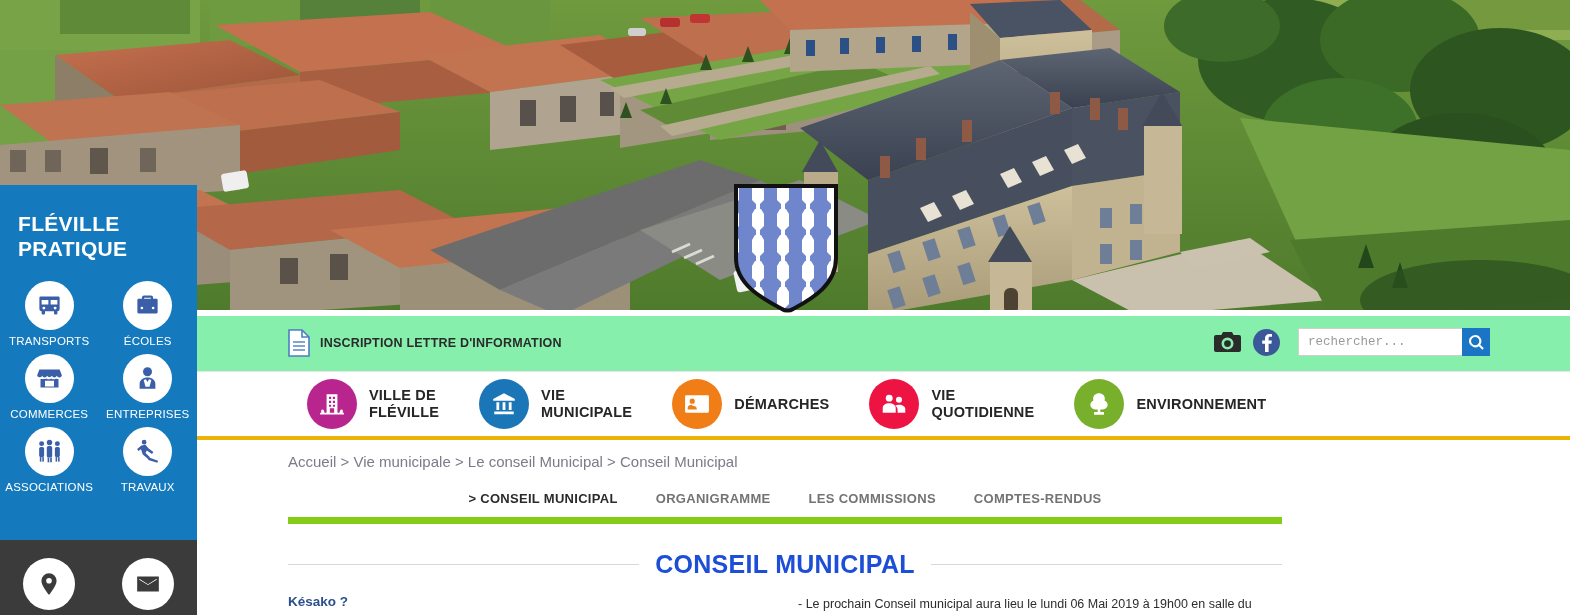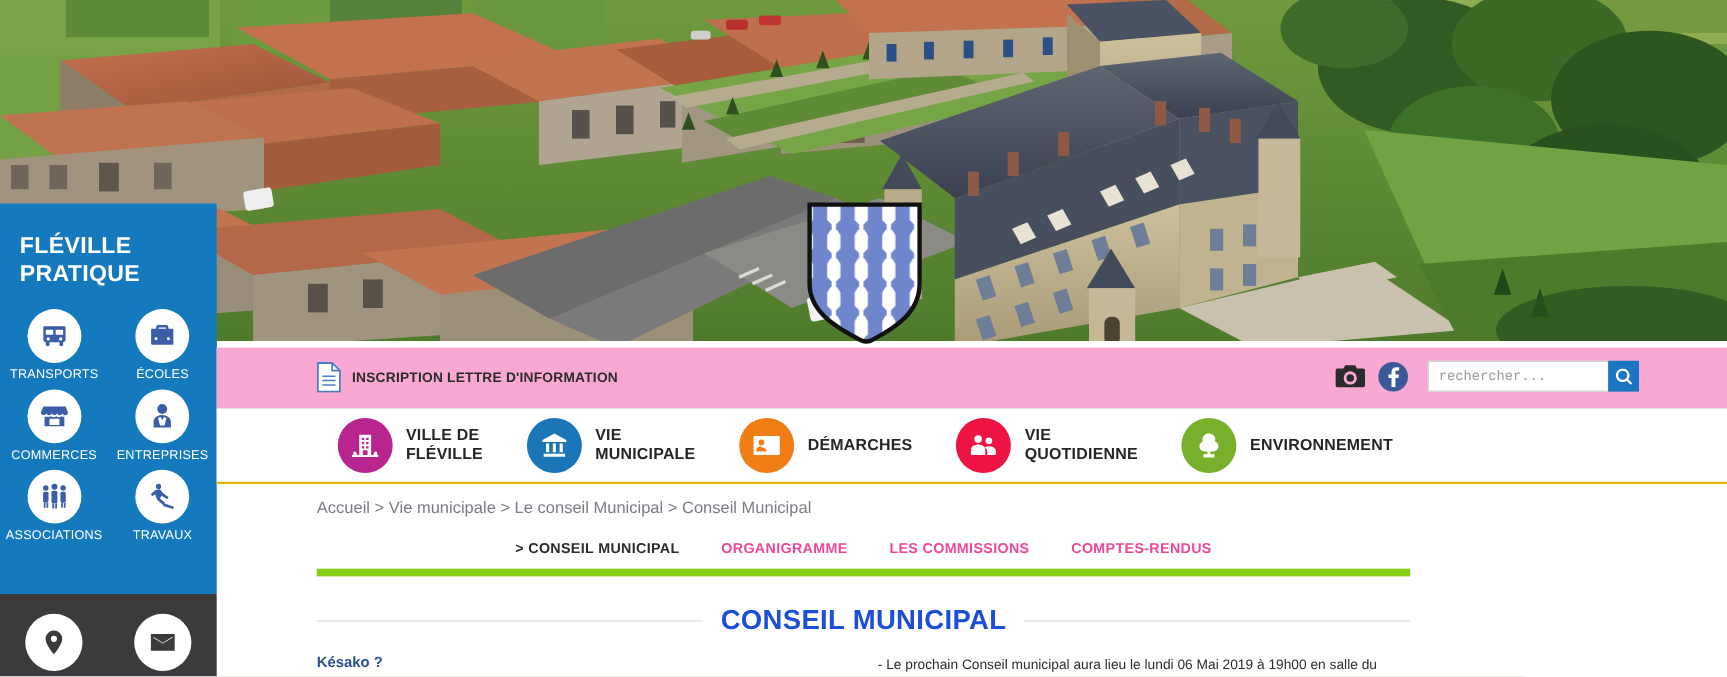--- a/index.html
+++ b/index.html
@@ -65,21 +65,21 @@
 
   
   .crest {
     position: absolute; left: 733px; top: 183px; width: 106px; height: 132px; z-index: 8;
   }
   .crest svg { display:block; width:106px; height:132px; }
 
   
   .utility {
     position: absolute; left: 197px; top: 316px; width: 1373px; height: 56px;
-    background: #f9a8d4; border-bottom: 1px solid #e6e6e6; z-index: 7;
+    background: #86efac; border-bottom: 1px solid #e6e6e6; z-index: 7;
   }
   .newsletter {
     position:absolute; left: 91px; top: 13px;
     display:flex; align-items:center; gap: 10px; cursor: pointer;
   }
   .doc-icon svg { width: 22px; height: 28px; display:block; }
   .newsletter-label {
     font-size: 12.5px; font-weight: bold; color: #2b2b2b; letter-spacing: .2px;
   }
   .ribbon {
@@ -116,21 +116,21 @@
   .search-input::placeholder { color: #9a9a9a; }
   .search-btn {
     width: 28px; height: 28px; background: #1a76c4; border: none; cursor: pointer;
     display:flex; align-items:center; justify-content:center;
   }
   .search-btn svg { width: 15px; height: 15px; fill: #ffffff; display:block; }
 
   
   .mainnav {
     position: absolute; left: 197px; top: 372px; width: 1373px; height: 68px;
-    background: #ffffff; border-bottom: 2px solid #eab308; z-index: 7;
+    background: #ffffff; border-bottom: 4px solid #eab308; z-index: 7;
     display:flex; align-items:center; padding-left: 110px; gap: 40px;
   }
   .nav-item { display:flex; align-items:center; gap: 12px; cursor:pointer; }
   .nav-circle {
     width: 50px; height: 50px; border-radius: 50%;
     display:flex; align-items:center; justify-content:center; flex: 0 0 auto;
   }
   .nav-circle svg { width: 26px; height: 26px; fill: #ffffff; display:block; }
   .nav-label {
     font-size: 14.5px; font-weight: bold; color: #262626; line-height: 17px;
@@ -143,21 +143,21 @@
     font-size: 15px; color: #7b7b8a;
   }
 
   
   .subnav {
     position: absolute; left: 288px; top: 480px; width: 994px; height: 44px;
     border-bottom: 7px solid #84cc16; z-index: 7;
     display: flex; align-items: center; justify-content: center; gap: 38px;
   }
   .subnav-item {
-    font-size: 13px; font-weight: bold; color: #ec4899; letter-spacing: .3px;
+    font-size: 13px; font-weight: bold; color: #737373; letter-spacing: .3px;
     cursor: pointer;
   }
   .subnav-item.active { color: #2b2b2b; }
 
   
   .page-title-row {
     position: absolute; left: 288px; top: 550px; width: 994px; z-index: 7;
     display:flex; align-items:center;
   }
   .ptl-line { flex: 1 1 auto; height: 1px; background: #d8d8d8; }

